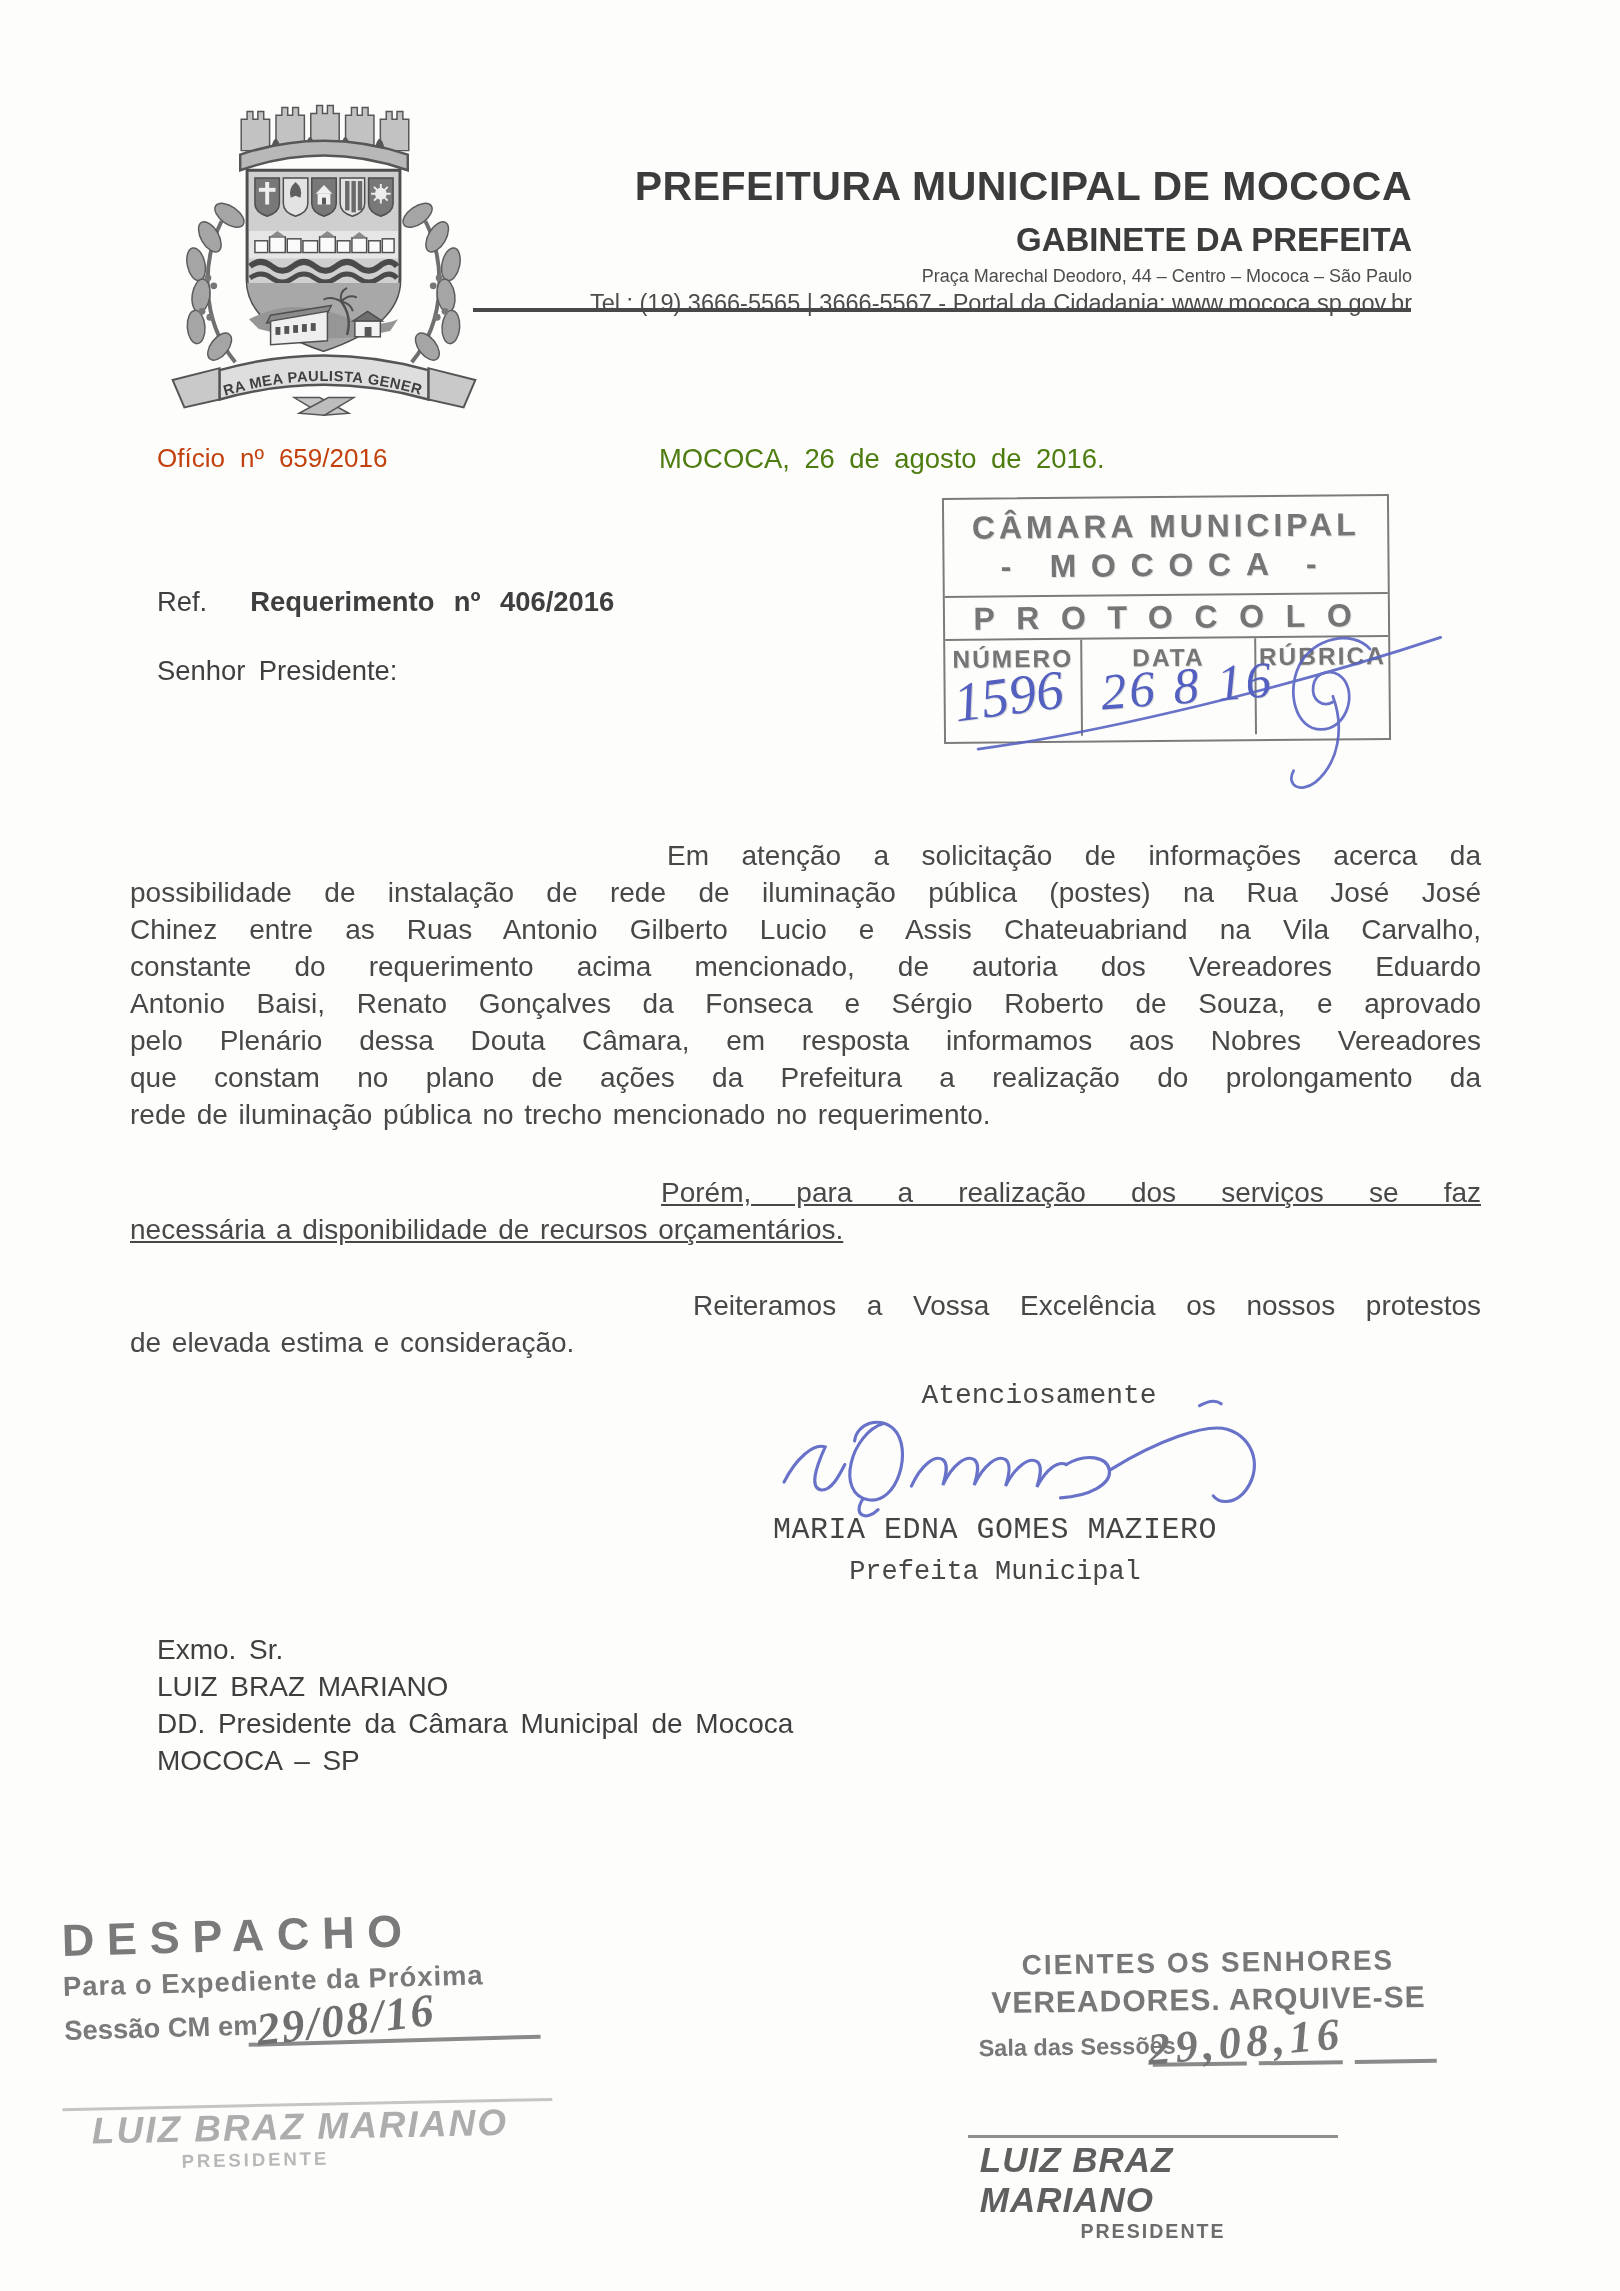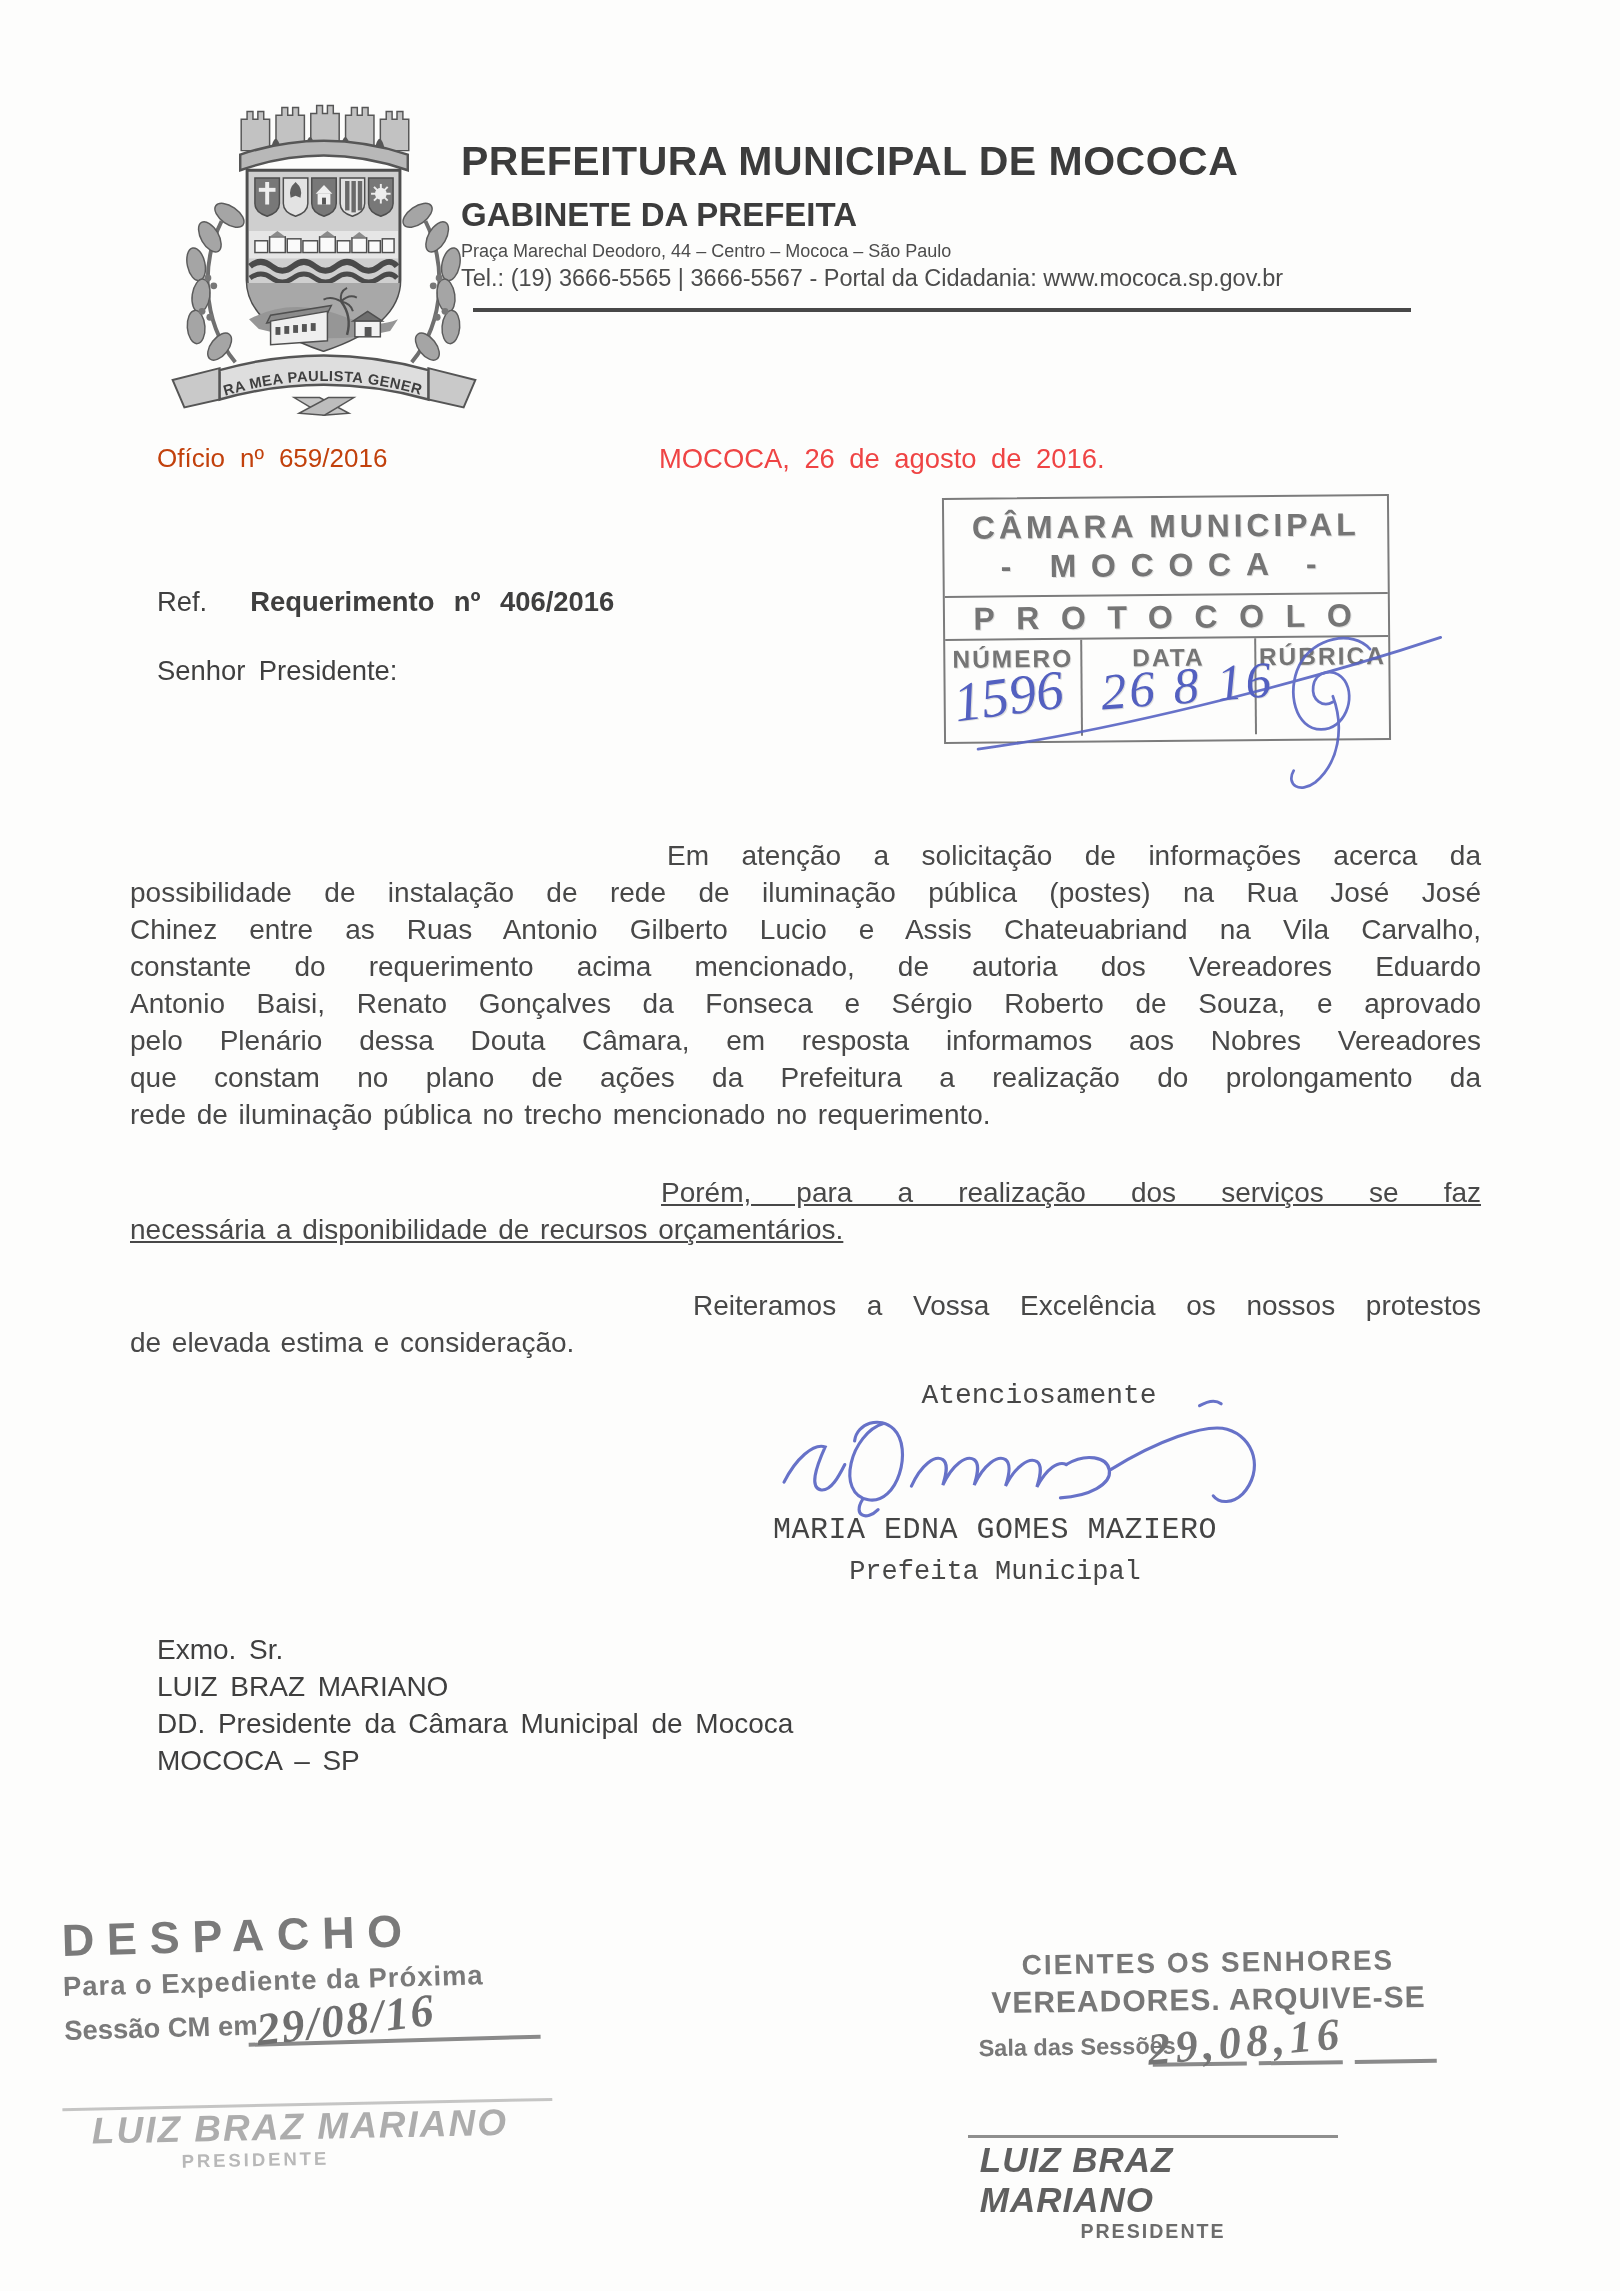--- a/index.html
+++ b/index.html
@@ -3,30 +3,30 @@
 <meta charset="utf-8">
 <style>
   html,body{margin:0;padding:0;background:#d9d9d9;}
   .page{position:relative;width:1620px;height:2292px;margin:0 auto;background:#fdfdfc;
         font-family:"Liberation Sans",sans-serif;overflow:hidden;color:#474747;}
   .page *{box-sizing:border-box;}
   .abs{position:absolute;}
 
   
   .crest{left:145px;top:84px;width:358px;height:341px;}
-  .letterhead{left:461px;top:140px;width:951px;text-align:left;color:#3c3c3c;}
+  .letterhead{left:461px;top:165px;width:951px;text-align:right;color:#3c3c3c;}
   .lh-title{font-size:41px;font-weight:bold;letter-spacing:0.5px;line-height:43px;}
   .lh-sub{font-size:33px;font-weight:bold;margin-top:13.7px;line-height:35px;}
   .lh-addr{font-size:18px;margin-top:9.8px;color:#4c4c4c;}
   .lh-tel{font-size:23.5px;margin-top:2.9px;color:#4c4c4c;}
   .lh-rule{left:473px;top:308px;width:938px;height:3.9px;background:#484848;}
 
   
   .oficio{left:157px;top:443px;font-size:26px;color:#c2410c;word-spacing:7.8px;}
-  .citydate{left:659px;top:443px;font-size:27.4px;color:#ef4444;word-spacing:6.9px;}
+  .citydate{left:659px;top:443px;font-size:27.4px;color:#4d7c0f;word-spacing:6.9px;}
   .refline{left:157px;top:586px;font-size:27.4px;color:#3f3f3f;display:flex;gap:43px;}
   .refline b{word-spacing:11.8px;}
   .salutation{left:157px;top:655px;font-size:27.4px;color:#3f3f3f;word-spacing:5.9px;}
 
   
   .protocolo{left:943px;top:496px;width:447px;height:246px;border:2.9px solid #7c7c7c;
              transform:rotate(-0.5deg);color:#757575;
              text-shadow:1px 1px 0 rgba(130,130,130,0.25);}
   .pr-org{height:98px;border-bottom:2.9px solid #7c7c7c;display:flex;flex-direction:column;
           justify-content:center;align-items:center;}

